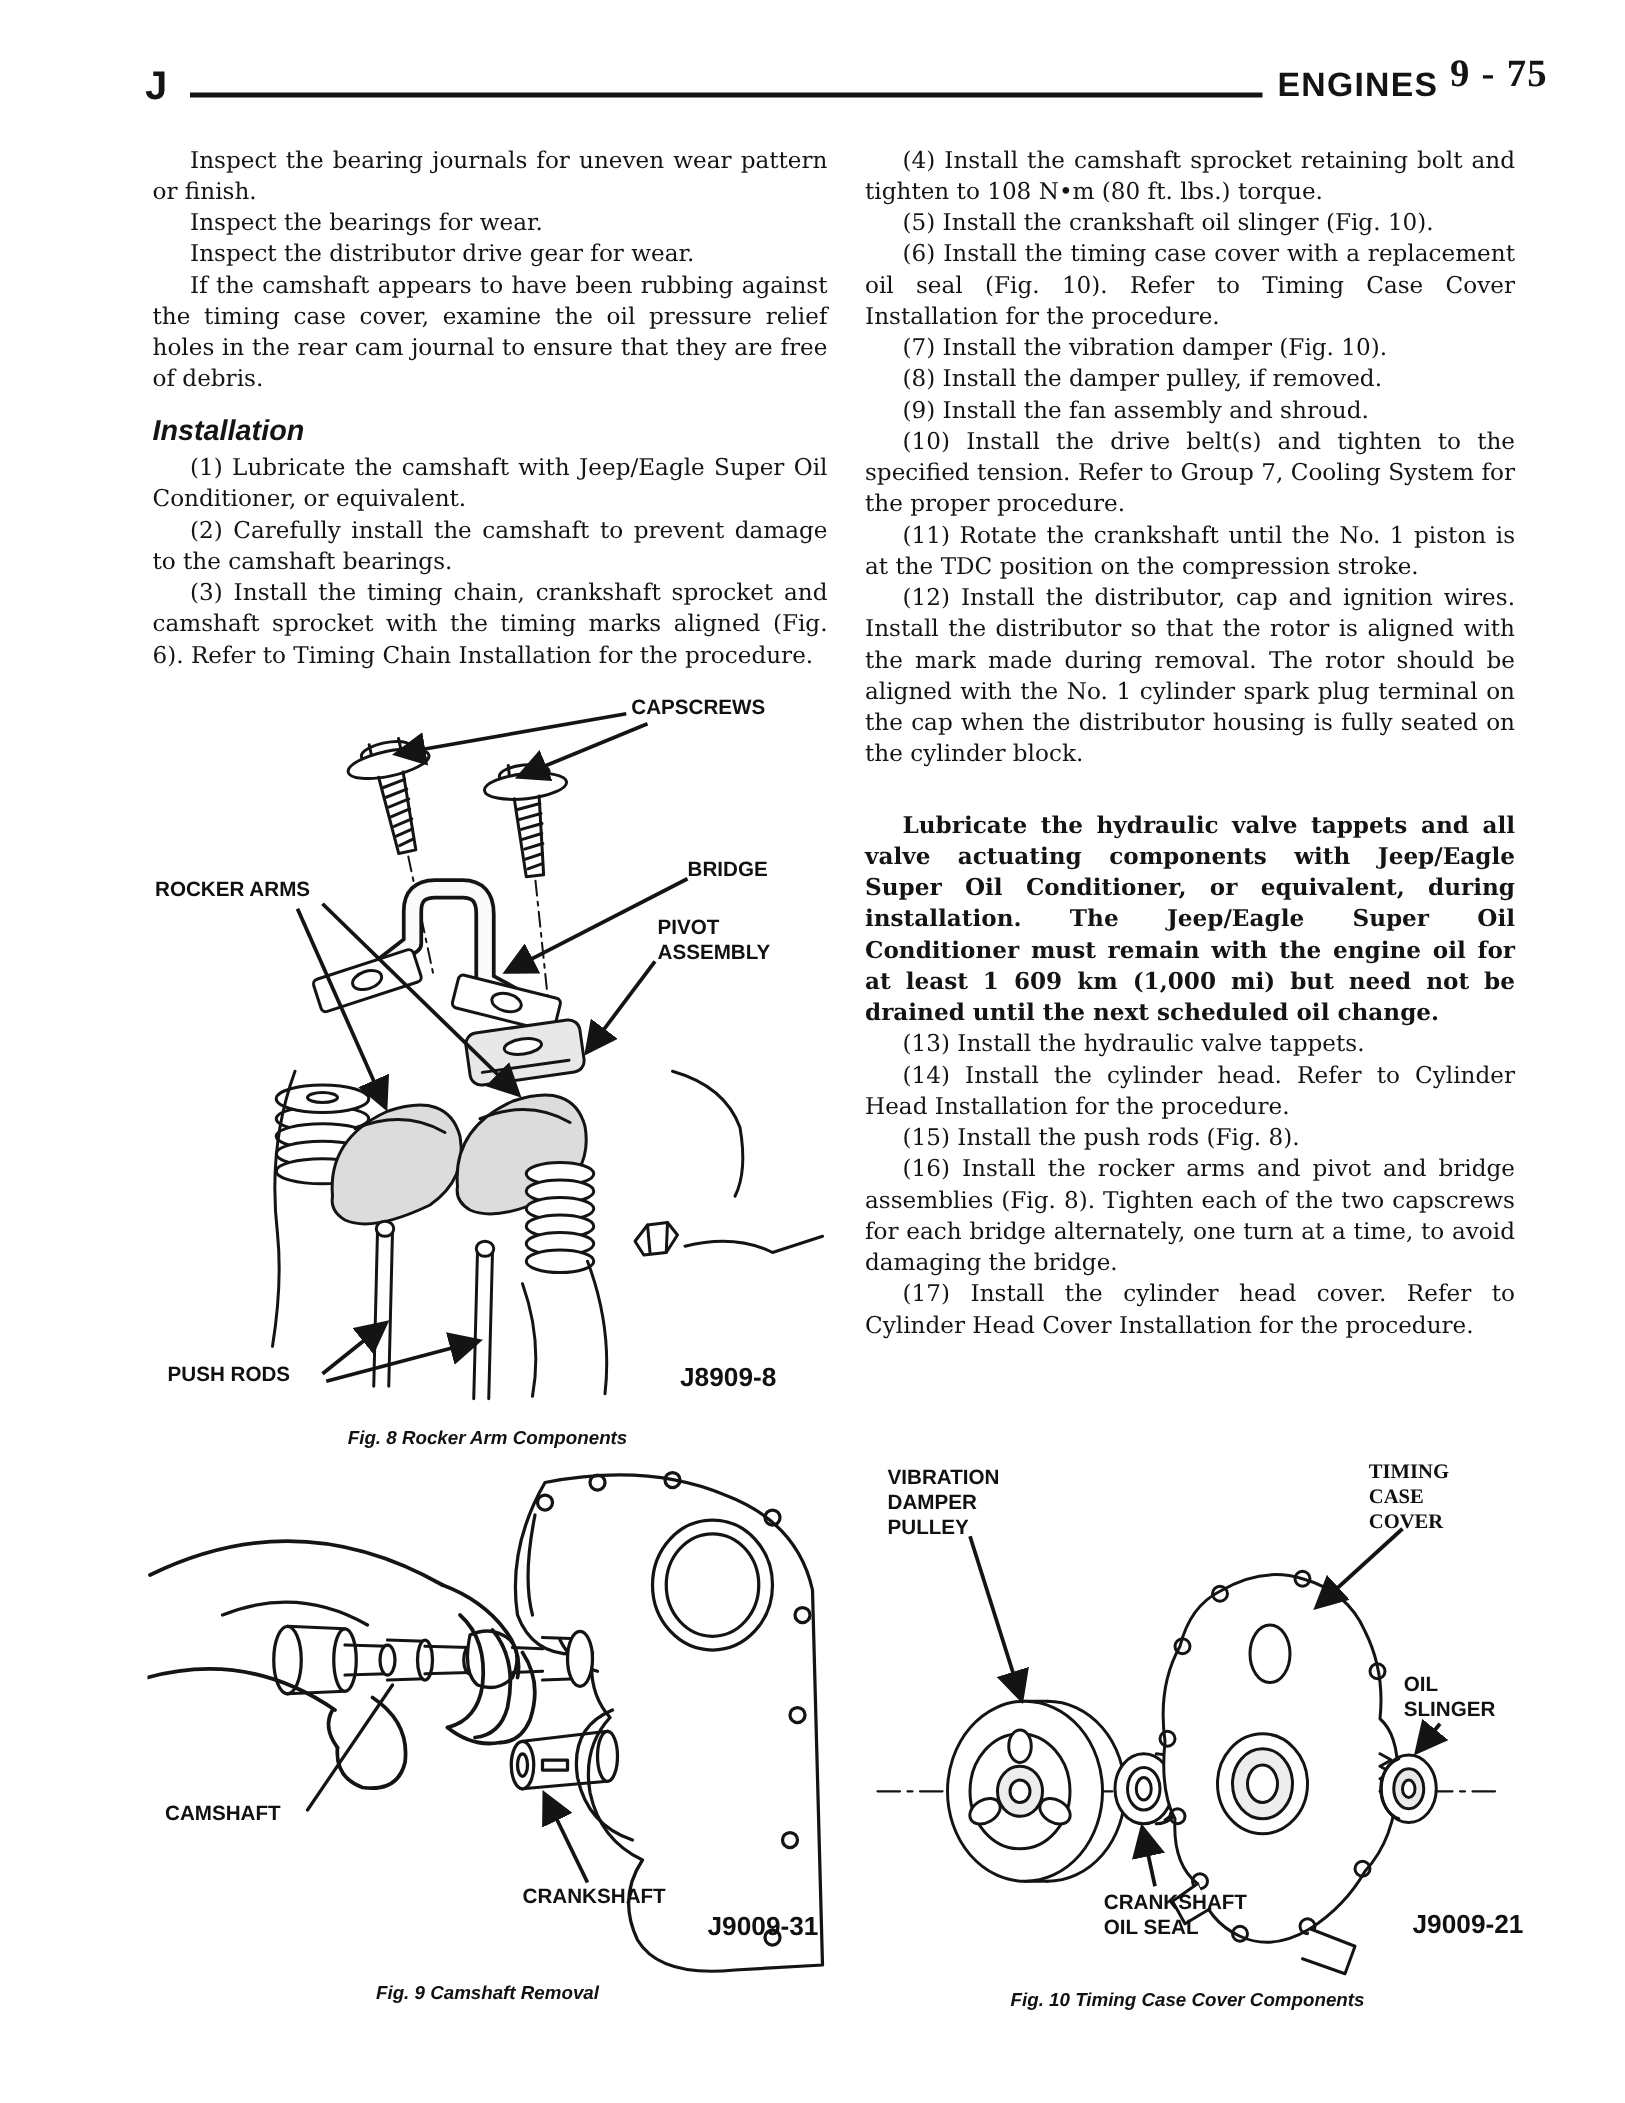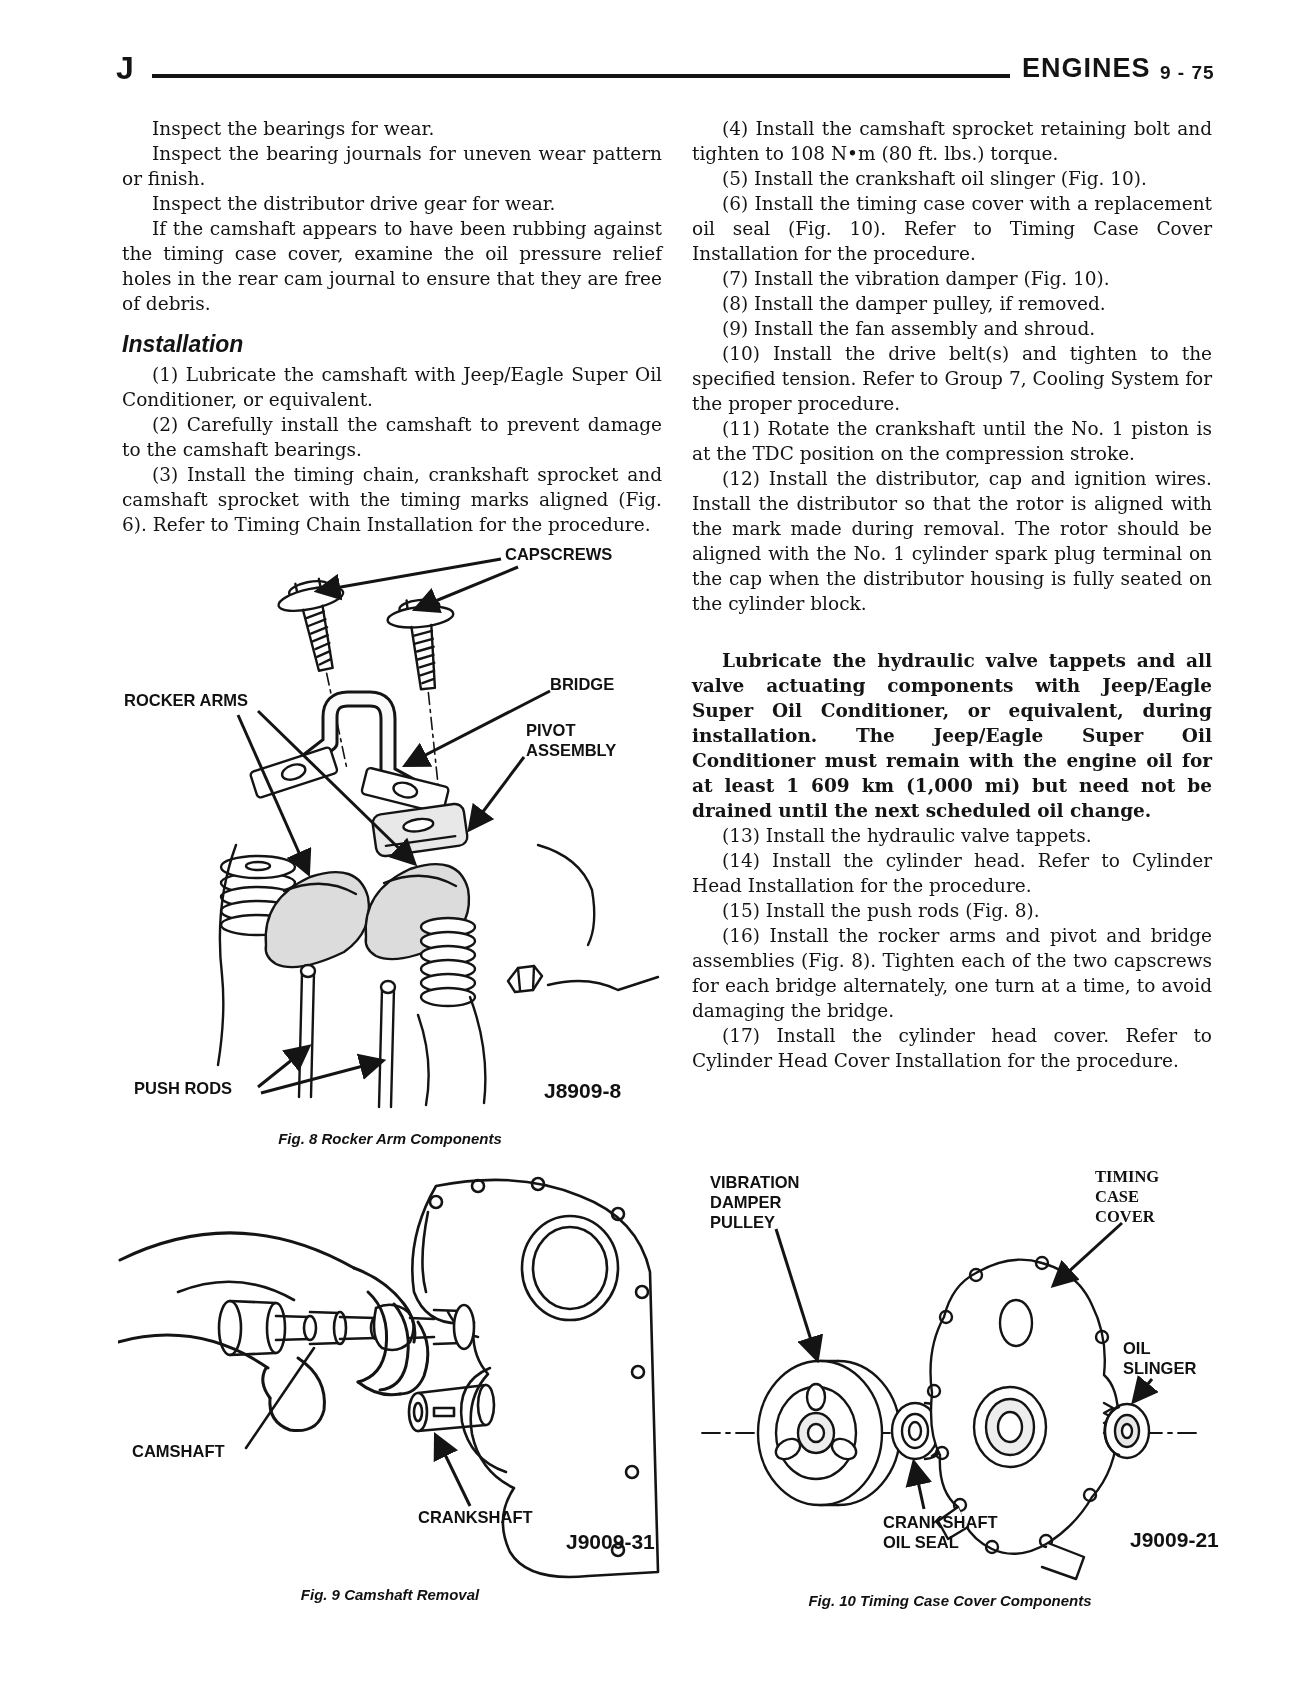--- a/index.html
+++ b/index.html
@@ -5,62 +5,62 @@
   html,body{margin:0;padding:0;background:#9a9a9a;}
   .page{position:relative;width:1300px;height:1682px;background:#ffffff;
         font-family:"DejaVu Serif",serif;color:#141414;overflow:hidden;}
 
   
   .hdr-j{position:absolute;left:116px;top:50px;font-family:"Liberation Sans",sans-serif;
          font-weight:bold;font-size:32px;}
   .hdr-rule{position:absolute;left:152px;top:74px;width:858px;height:4px;background:#141414;}
   .hdr-title{position:absolute;left:1022px;top:53px;font-family:"Liberation Sans",sans-serif;
          font-weight:bold;font-size:27px;letter-spacing:1px;}
-  .hdr-page{position:absolute;left:1160px;top:62px;font-family:Liberation Sans, sans-serif;
-         font-weight:bold;font-size:19px;letter-spacing:1px;}
+  .hdr-page{position:absolute;left:1160px;top:41px;font-family:Liberation Serif, serif;
+         font-weight:bold;font-size:31px;letter-spacing:1px;}
 
   
   .col{position:absolute;top:116px;text-align:justify;font-size:18.5px;line-height:25px;}
   .col-left{left:122px;width:540px;}
   .col-right{left:692px;width:520px;}
   .bp{margin:0;text-indent:30px;}
   .bp.bold{font-weight:bold;margin-top:32px;}
   .subhead{margin:16px 0 5px 0;font-family:"Liberation Sans",sans-serif;font-style:italic;
            font-weight:bold;font-size:23px;}
 
   
   .fig{position:absolute;margin:0;}
   .fig svg{position:absolute;left:0;top:0;}
   .fig-label{position:absolute;font-family:"Liberation Sans",sans-serif;font-weight:bold;
              font-size:16.5px;line-height:1.2;white-space:pre-line;color:#111;}
   .fig-code{position:absolute;font-family:"Liberation Sans",sans-serif;font-weight:bold;
             font-size:21px;color:#111;}
   .fig-cap{position:absolute;left:0;width:100%;text-align:center;
            font-family:"Liberation Sans",sans-serif;font-weight:bold;font-style:italic;
            font-size:15px;color:#111;}
-  #fig8{left:118px;top:545px;width:544px;height:630px;}
+  #fig8{left:118px;top:557px;width:544px;height:630px;}
   #fig8 .fig-cap{top:585px;}
   #fig9{left:118px;top:1172px;width:544px;height:462px;}
   #fig9 .fig-cap{top:414px;}
   #fig10{left:680px;top:1165px;width:540px;height:470px;}
   #fig10 .fig-cap{top:427px;}
 </style>
 </head>
 <body>
 
 <div class="page">
 
   <span class="hdr-j">J</span>
   <div class="hdr-rule"></div>
   <span class="hdr-title">ENGINES</span>
   <span class="hdr-page">9 - 75</span>
 
   <section class="col col-left">
+    <p class="bp">Inspect the bearing journals for uneven wear pattern or finish.</p>
     <p class="bp">Inspect the bearings for wear.</p>
-    <p class="bp">Inspect the bearing journals for uneven wear pattern or finish.</p>
     <p class="bp">Inspect the distributor drive gear for wear.</p>
     <p class="bp">If the camshaft appears to have been rubbing against the timing case cover, examine the oil pressure relief holes in the rear cam journal to ensure that they are free of debris.</p>
     <h2 class="subhead">Installation</h2>
     <p class="bp">(1) Lubricate the camshaft with Jeep/Eagle Super Oil Conditioner, or equivalent.</p>
     <p class="bp">(2) Carefully install the camshaft to prevent damage to the camshaft bearings.</p>
     <p class="bp">(3) Install the timing chain, crankshaft sprocket and camshaft sprocket with the timing marks aligned (Fig. 6). Refer to Timing Chain Installation for the procedure.</p>
   </section>
 
   <section class="col col-right">
     <p class="bp">(4) Install the camshaft sprocket retaining bolt and tighten to 108 N•m (80 ft. lbs.) torque.</p>

